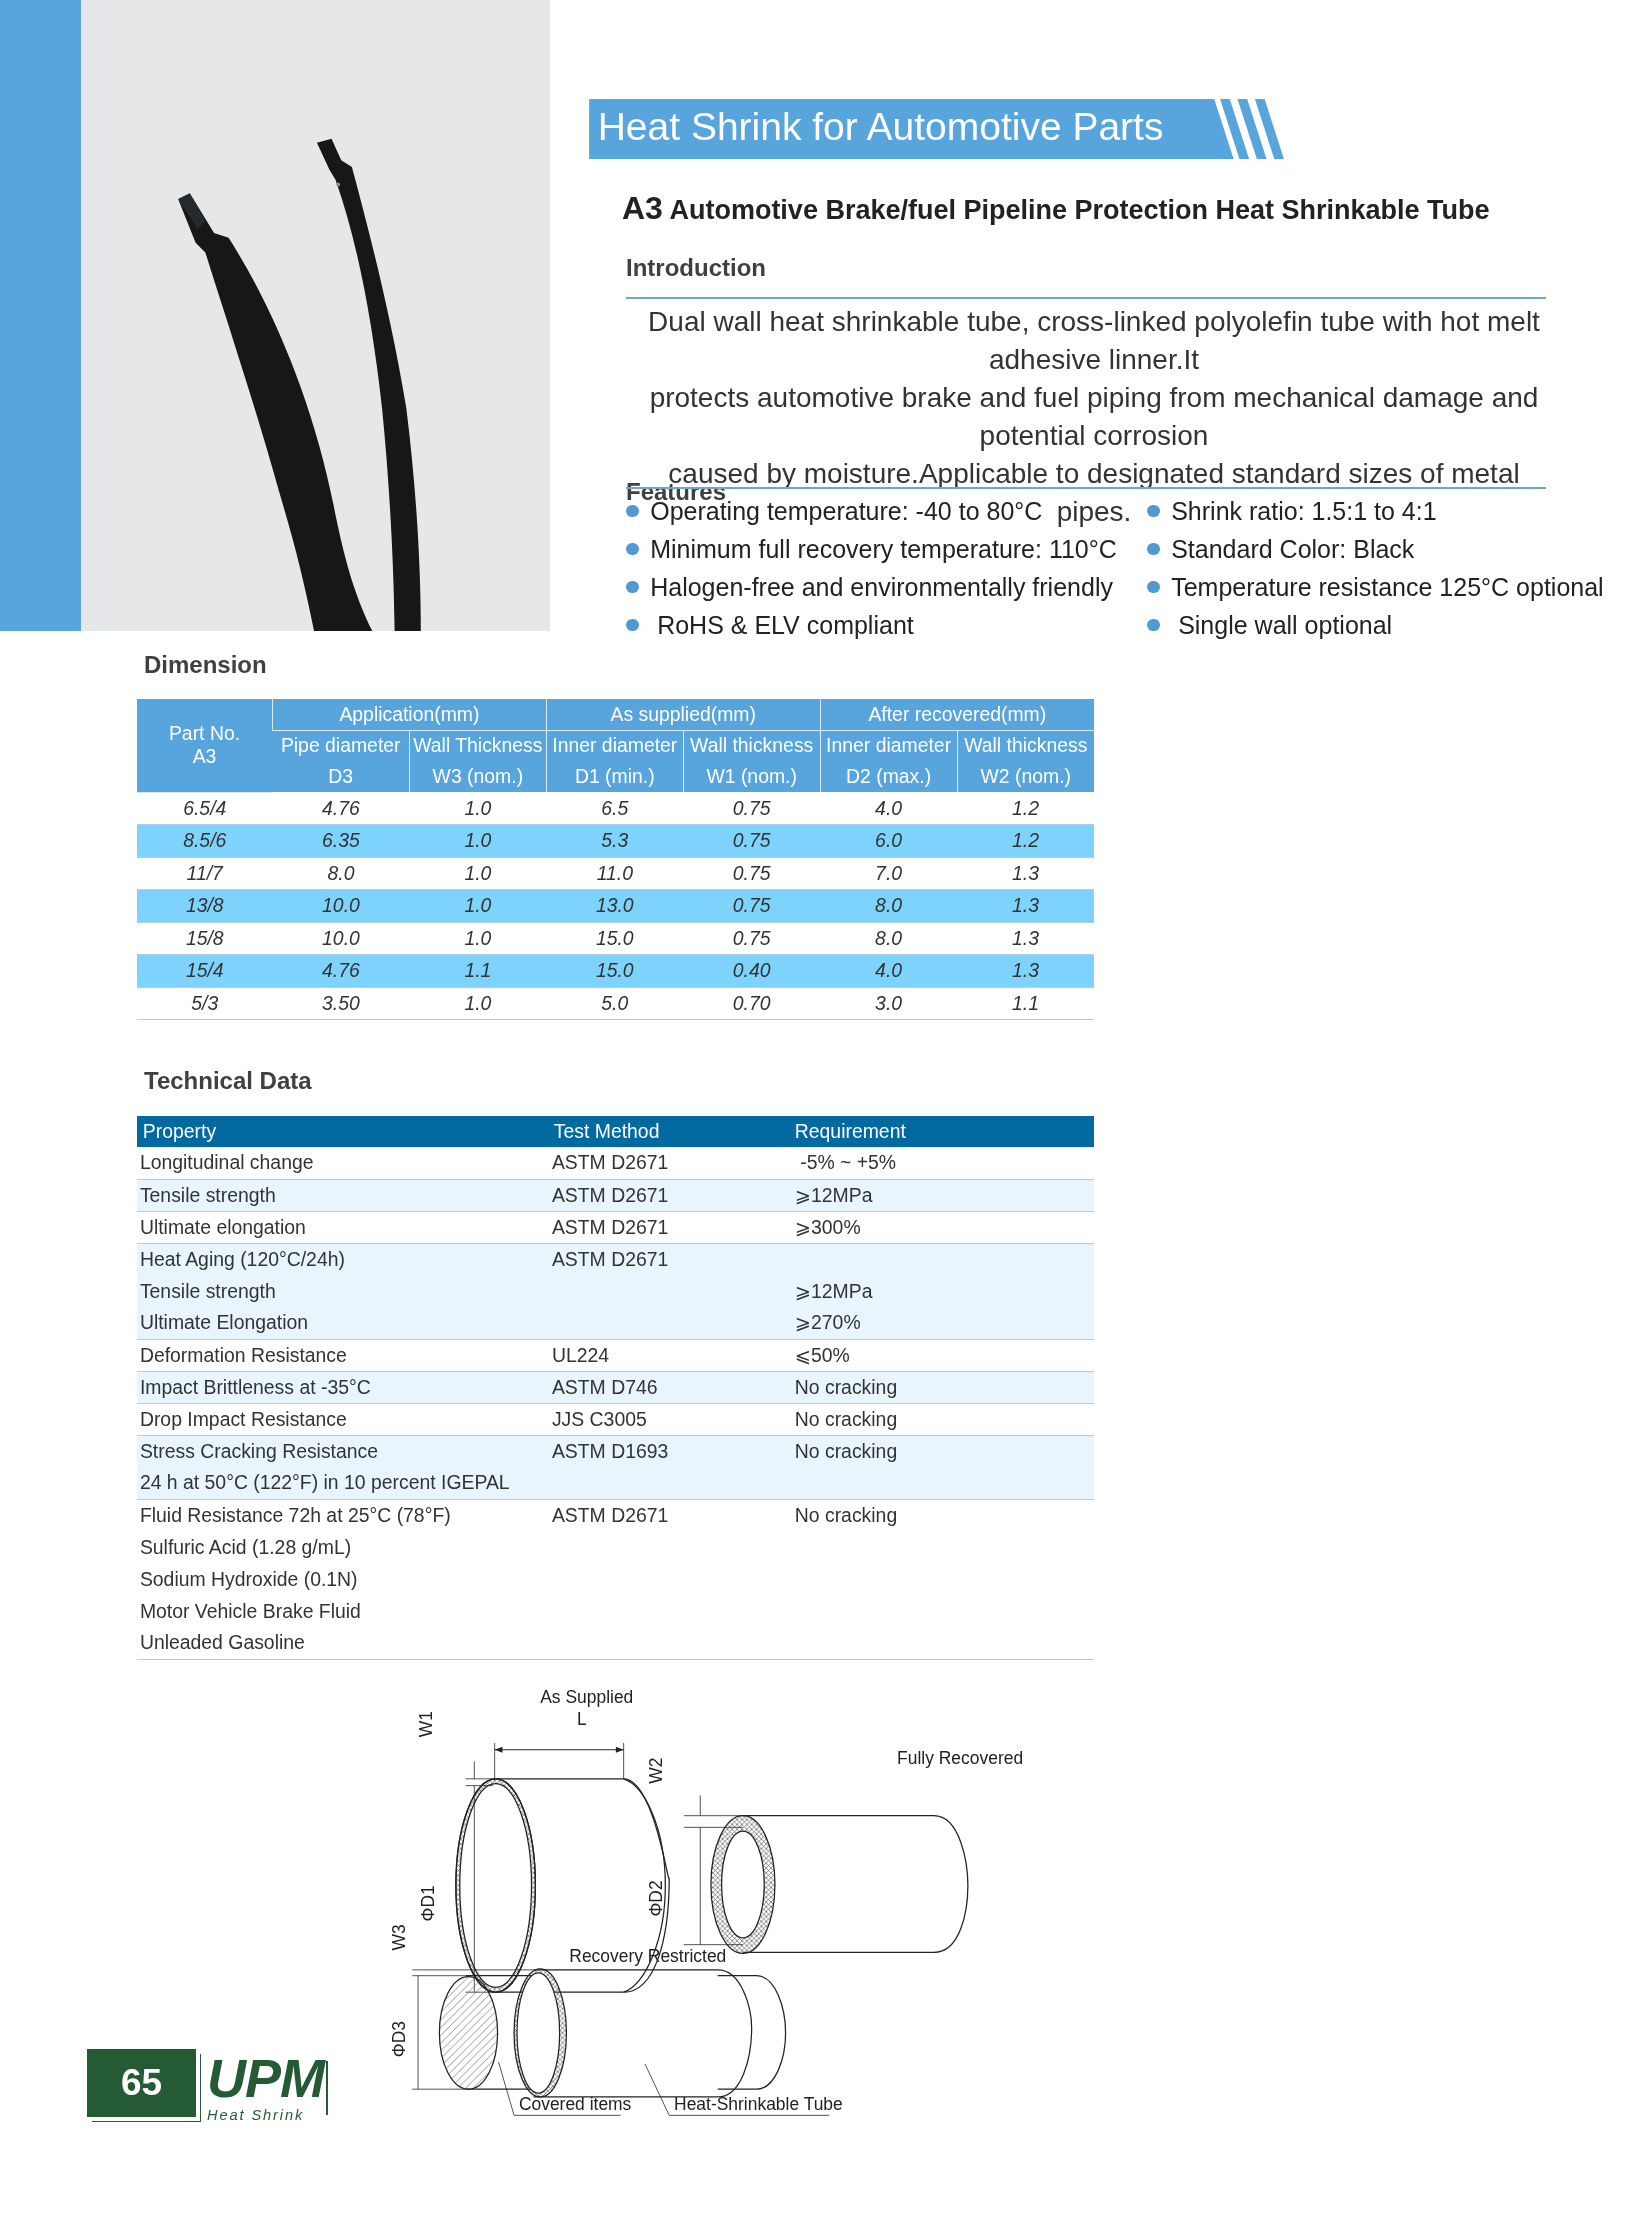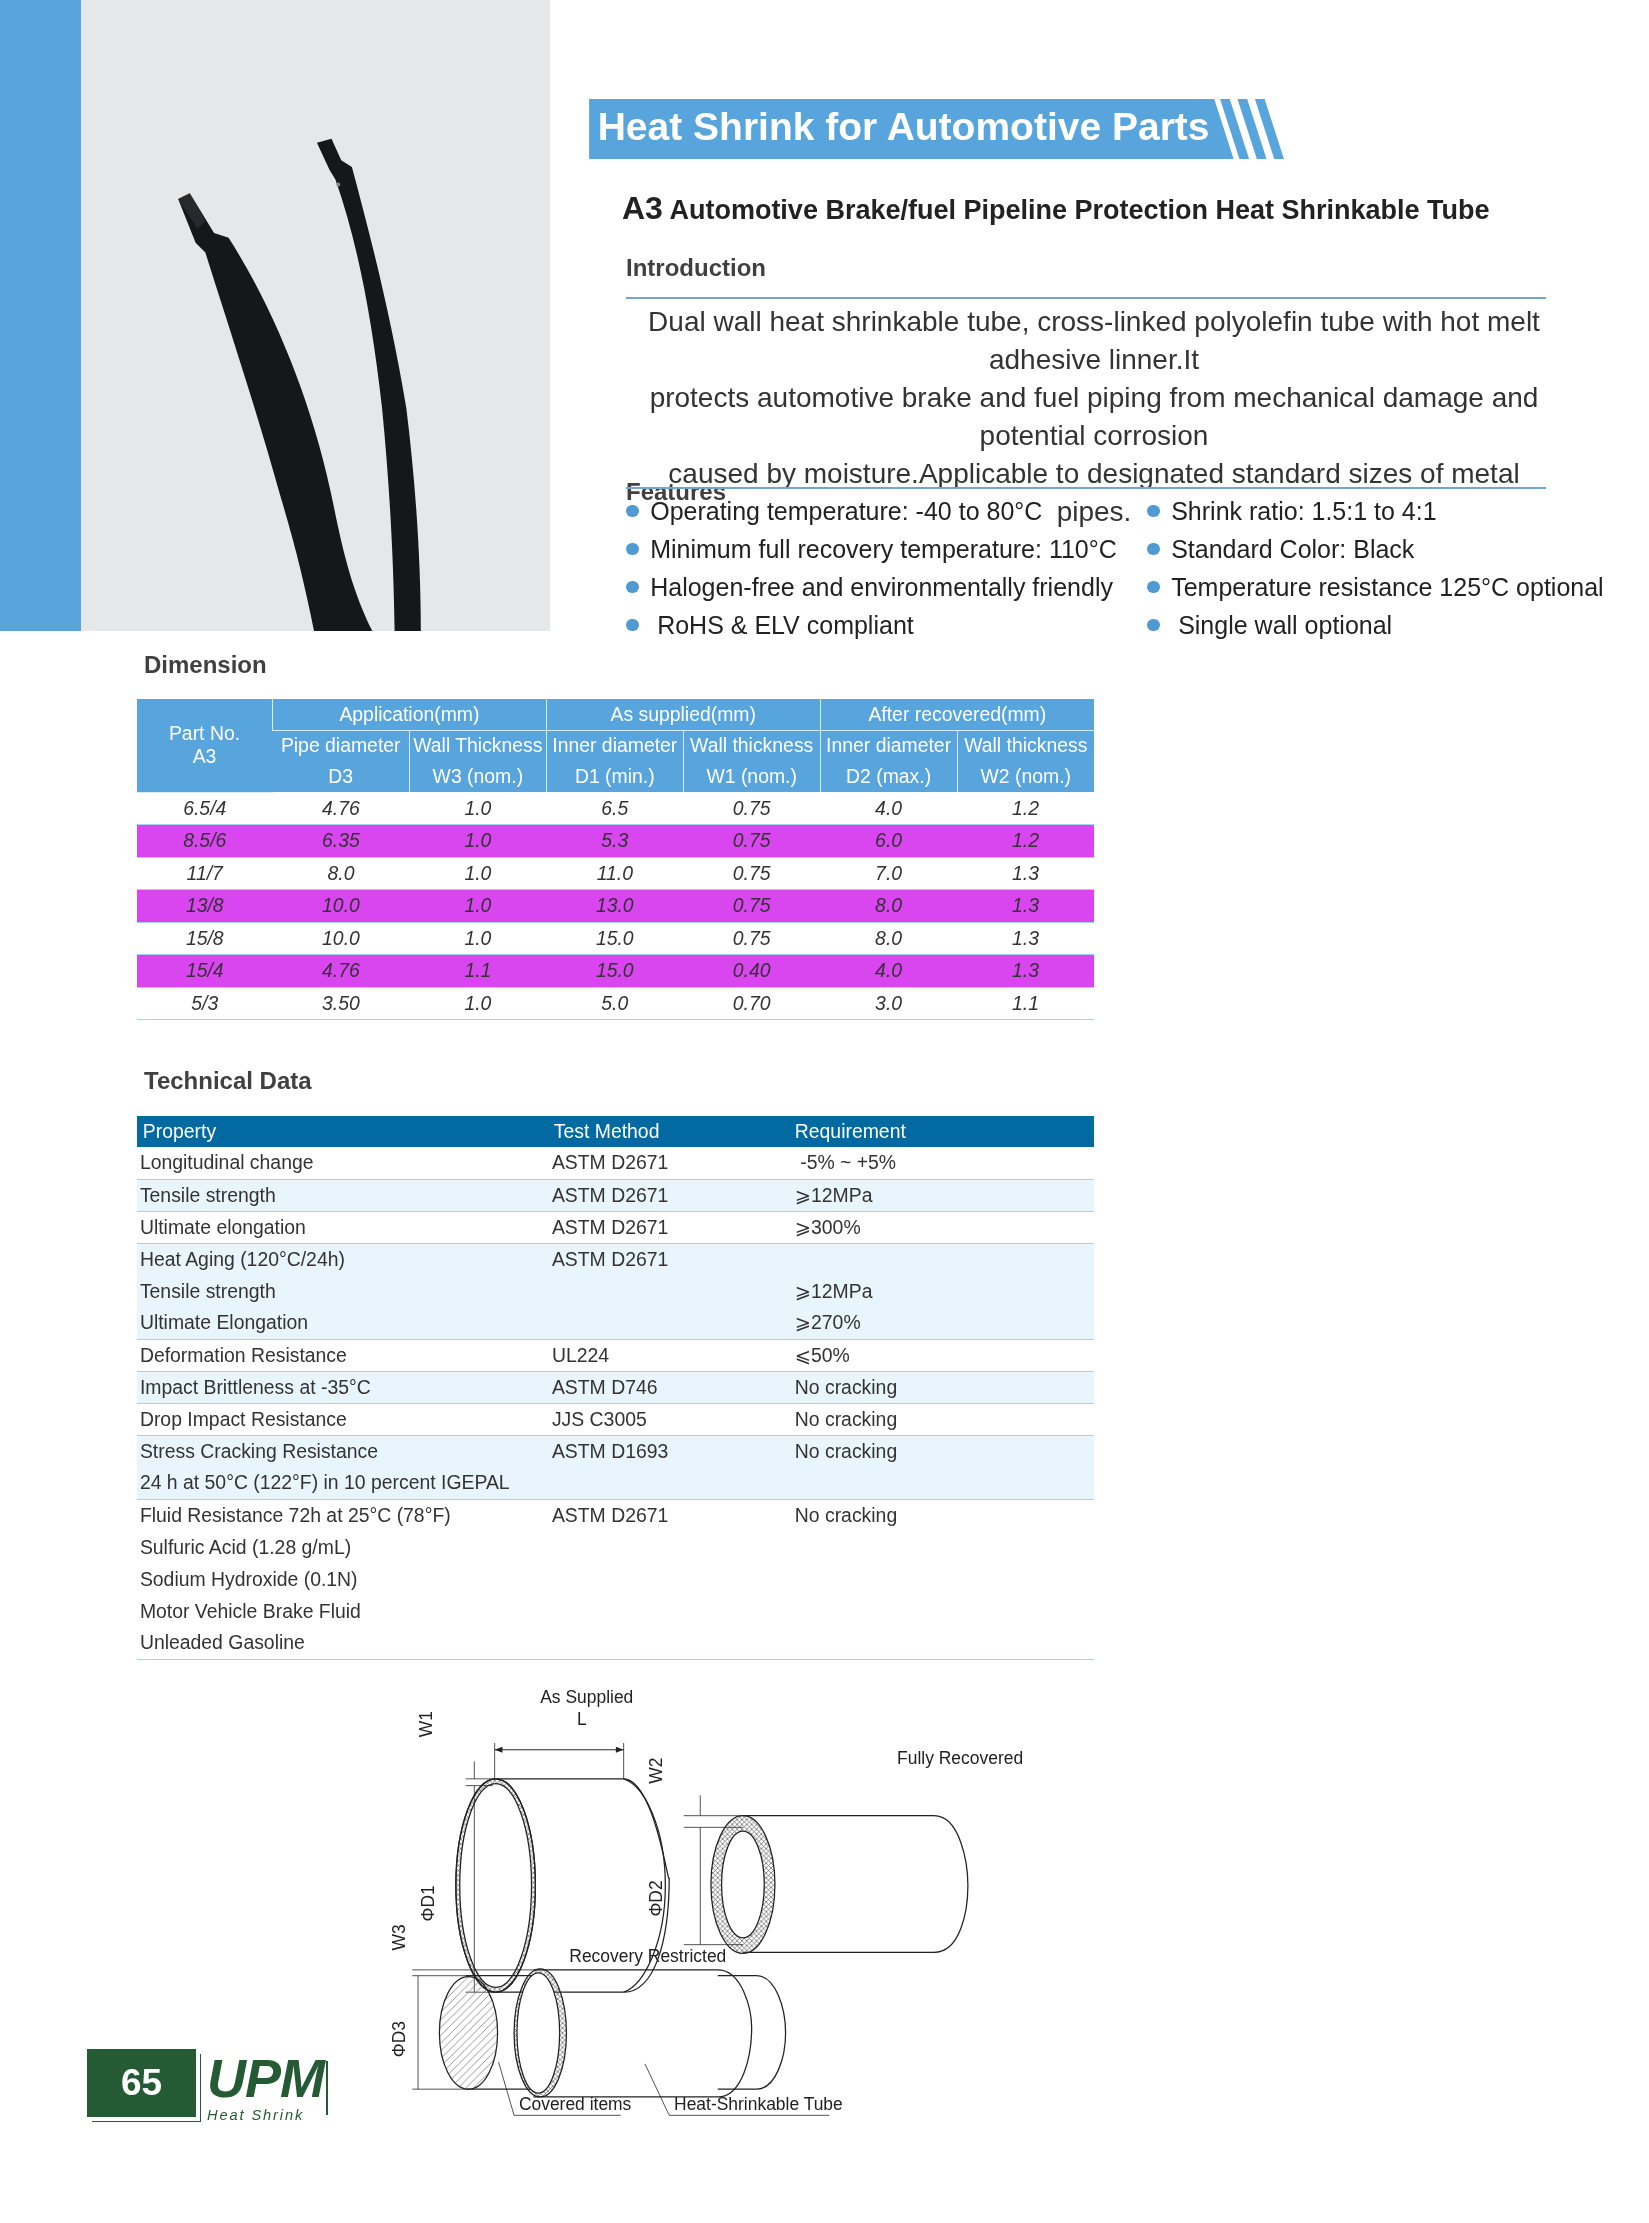--- a/index.html
+++ b/index.html
@@ -5,42 +5,42 @@
   * { box-sizing: border-box; margin: 0; padding: 0; }
   html, body { width: 1650px; height: 2223px; background: #ffffff; overflow: hidden; }
   body { position: relative; font-family: "Liberation Sans", "DejaVu Sans", sans-serif; color: #222; }
 
   .side-stripe { position: absolute; left: 0; top: 0; width: 81px; height: 631px; background: #57a5dc; }
   .photo { position: absolute; left: 81px; top: 0; width: 469px; height: 631px; background: #e6e7e8; overflow: hidden; }
   .photo svg { position: absolute; left: 0; top: 0; }
 
   .banner { position: absolute; left: 588px; top: 99px; height: 60px; width: 699px; }
   .banner svg { position: absolute; left: 0; top: 0; }
-  .banner-title { position: absolute; left: 9.7px; top: 5.8px; font-size: 39px; font-weight: bold; color: #fff; white-space: nowrap; letter-spacing: 0px; }
+  .banner-title { position: absolute; left: 9.7px; top: 5.8px; font-size: 39px; font-weight: normal; color: #fff; white-space: nowrap; letter-spacing: 0px; }
 
   .product-title { position: absolute; left: 622px; top: 190px; font-size: 27px; font-weight: bold; color: #222; white-space: nowrap; }
   .product-title .code { font-size: 32px; }
 
   .section-h { position: absolute; font-size: 24px; font-weight: bold; color: #404040; white-space: nowrap; }
   .rule { position: absolute; height: 1.9px; background: #6fa7cf; }
 
   .intro-text { position: absolute; left: 628px; top: 303px; width: 932px; font-size: 28px; line-height: 38px; color: #333; text-align: center; }
 
   .features { position: absolute; left: 626px; top: 492px; width: 1029px; }
   .feat-col { position: absolute; top: 0; }
   .feat-item { height: 38px; font-size: 25px; line-height: 38px; color: #222; white-space: nowrap; display: flex; align-items: center; }
   .bullet { display: inline-block; width: 12.6px; height: 12.6px; border-radius: 50%; background: #4f9ad2; margin-right: 11.6px; flex: none; }
 
   table { border-collapse: collapse; position: absolute; }
   .dim-table { left: 137px; top: 699px; width: 957px; font-size: 19.4px; }
   .dim-table th { background: #57a5dc; color: #fff; font-weight: normal; text-align: center; height: 31px; padding: 0; border-left: 1px solid #d8ecf8; border-bottom: 1px solid #d8ecf8; white-space: nowrap; }
   .dim-table th:first-child { border-left: none; }
   .dim-table tr.sub th { border-bottom: none; }
   .dim-table td { text-align: center; height: 32.5px; padding: 0; border-bottom: 1.9px solid #a9d0e8; color: #333; font-style: italic; }
-  .dim-table tr.alt td { background: #d946ef; }
+  .dim-table tr.alt td { background: #7dd3fc; }
 
   .tech-table { left: 137px; top: 1116px; width: 957px; font-size: 19.4px; }
   .tech-table th { background: #0369a1; color: #fff; font-weight: normal; text-align: left; height: 31px; padding: 0 0 0 5.8px; }
   .tech-table td { height: 32px; padding: 0 0 0 2.9px; color: #333; white-space: nowrap; }
   .tech-table tr.grp-end td { border-bottom: 1.9px solid #a9d0e8; }
   .tech-table tr.alt td { background: #e9f5fc; }
   .tech-table td.c2 { padding-left: 3.9px; }
   .tech-table td.c3 { padding-left: 5.8px; }
 
   .diagram { position: absolute; left: 388px; top: 1669px; width: 737px; height: 466px; }

